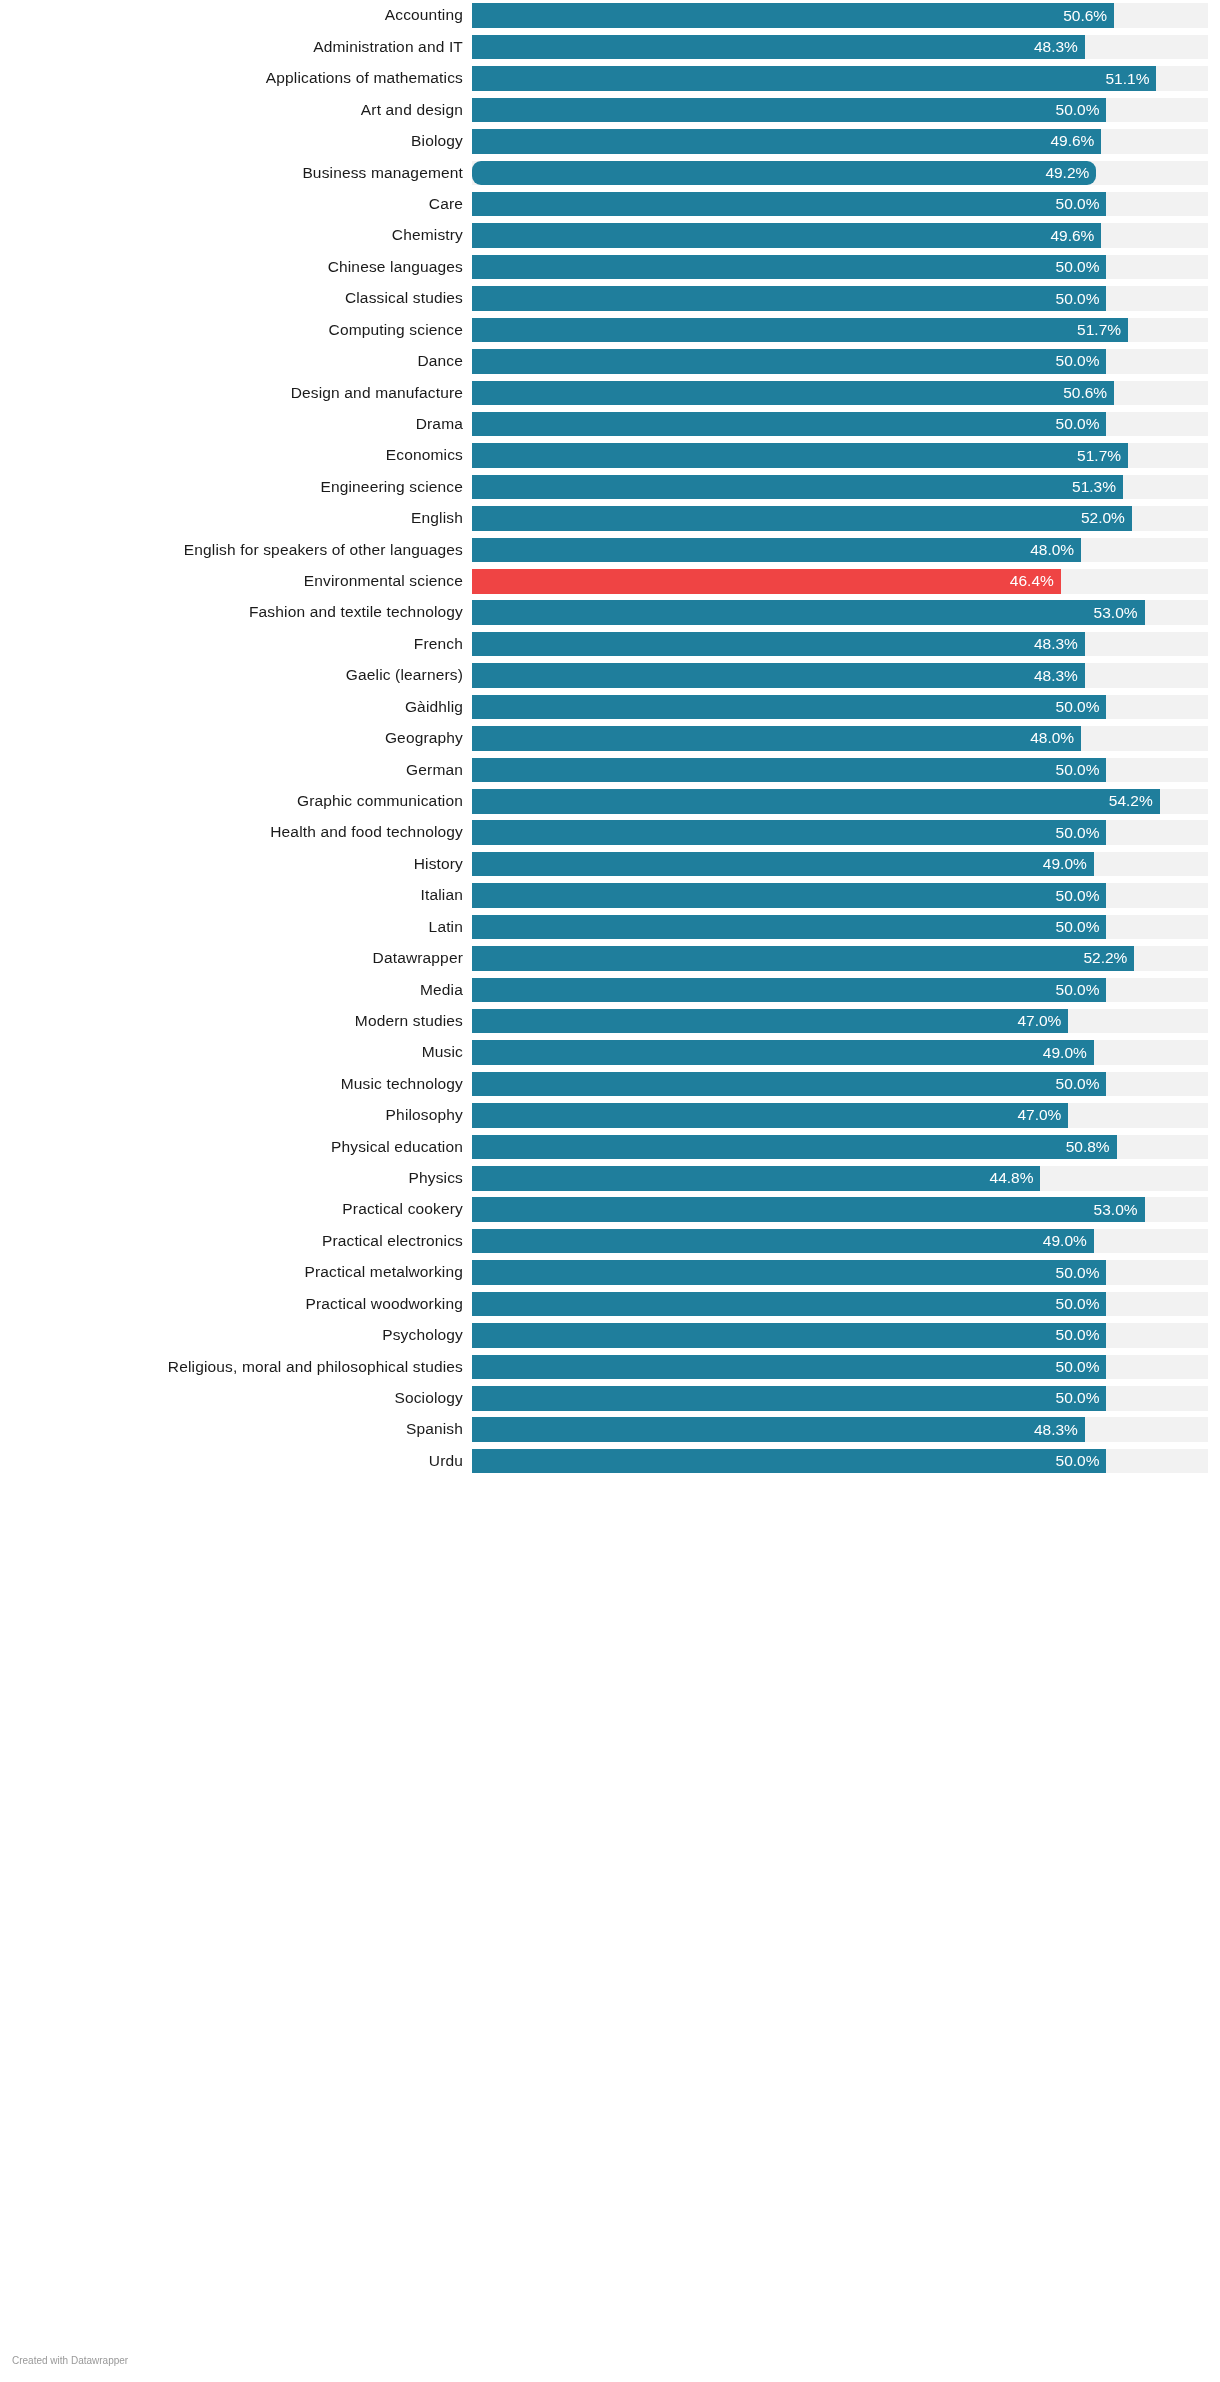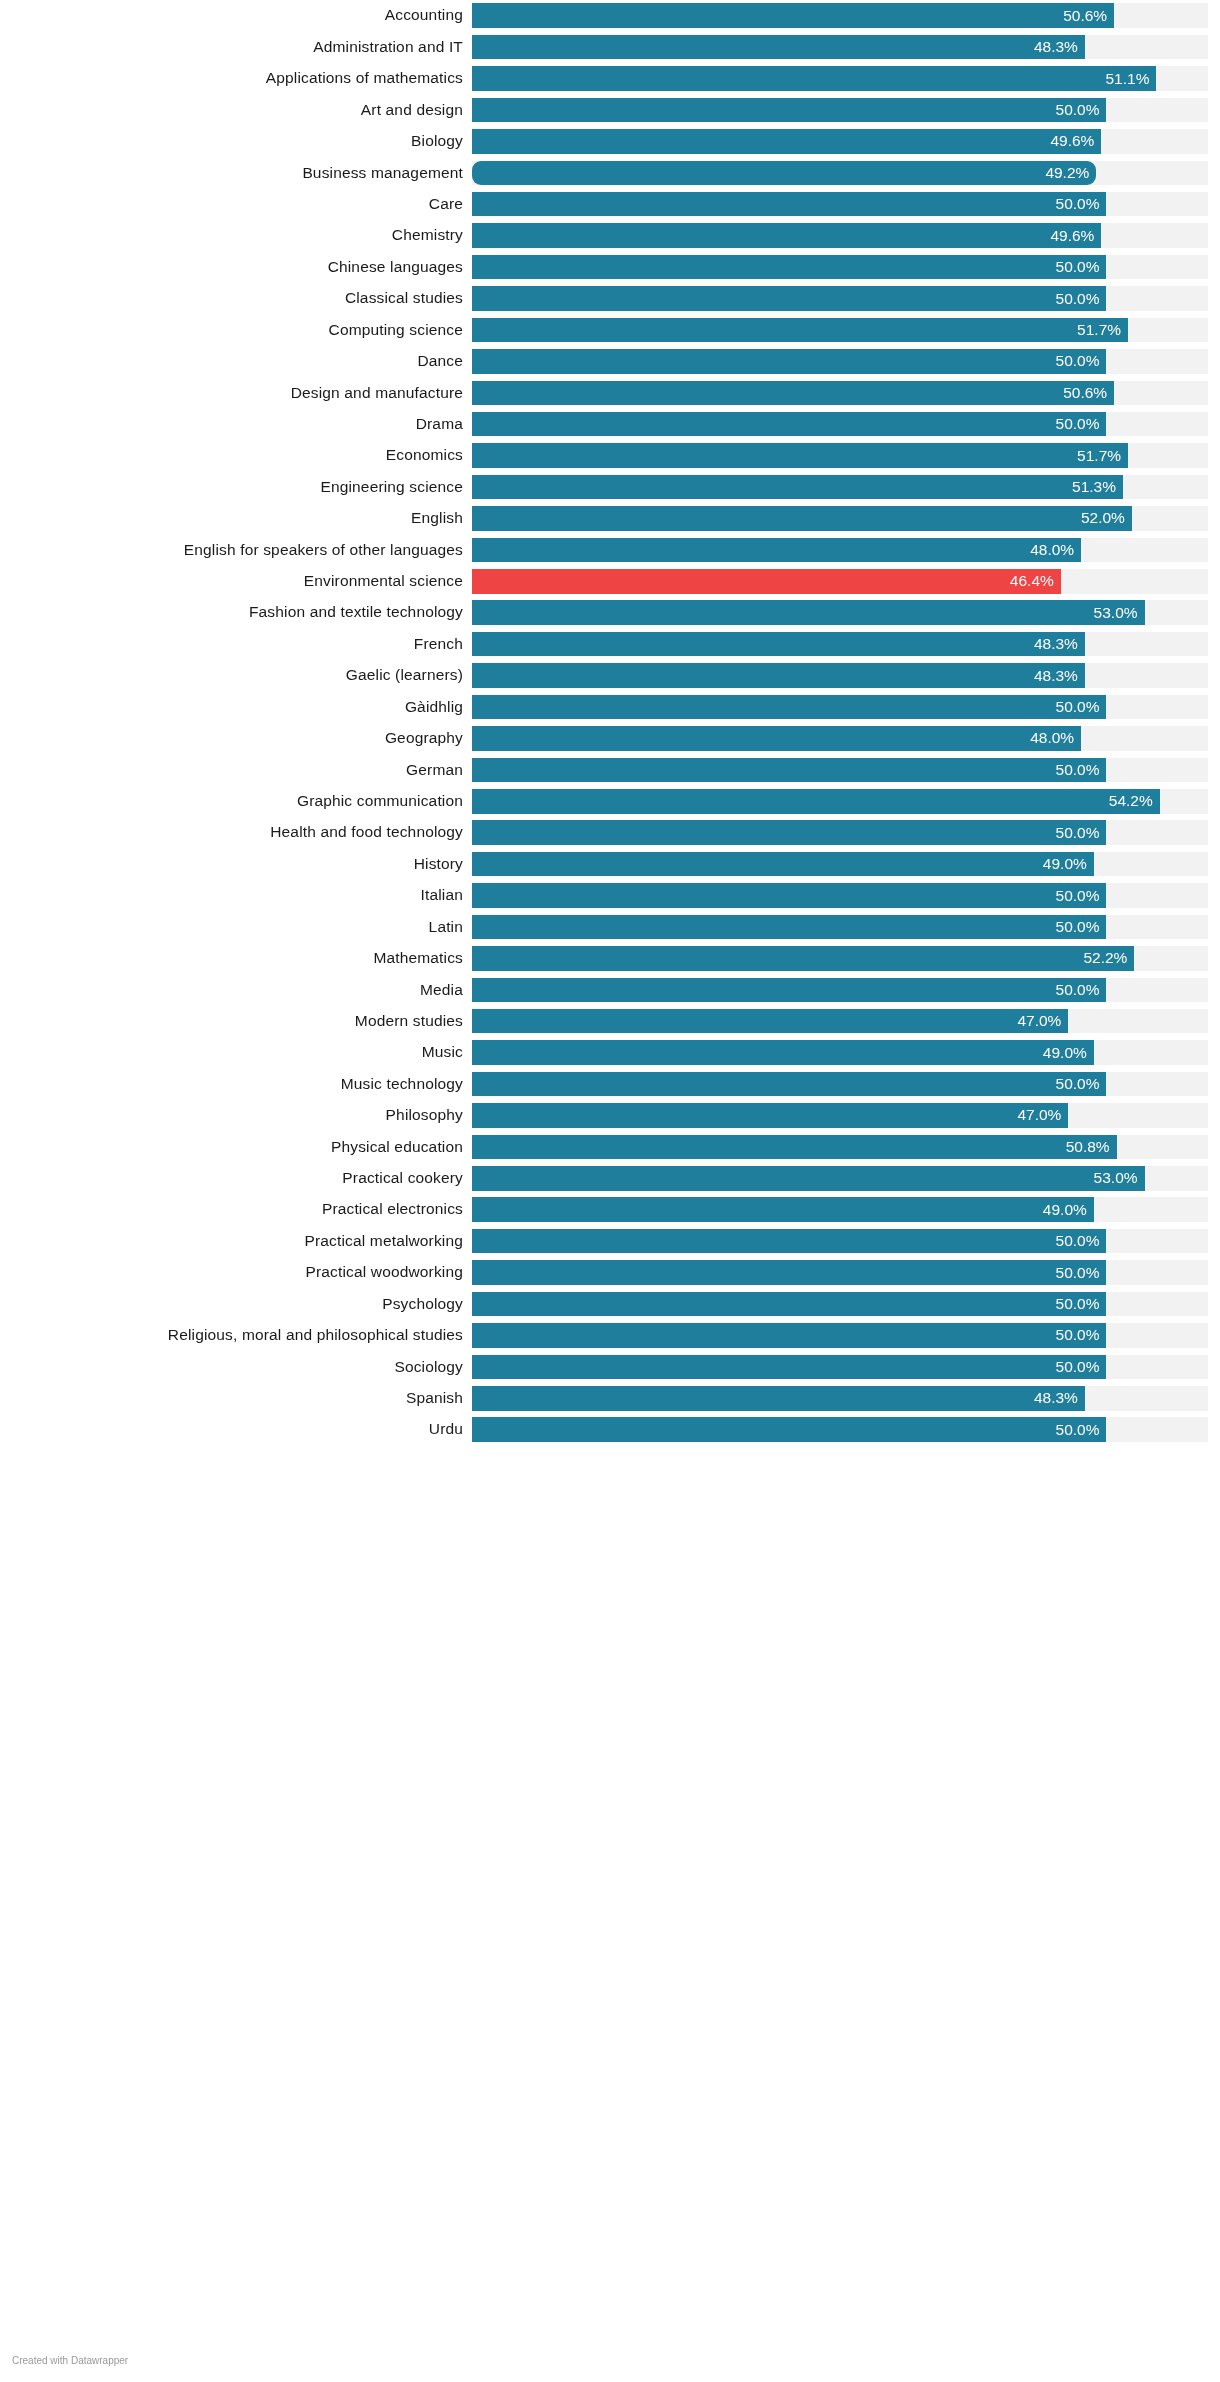--- a/index.html
+++ b/index.html
@@ -332,21 +332,21 @@
       </div>
       <div class="bar-row">
         <div class="cat-label">Latin</div>
         <div class="track" style="background: rgb(242, 242, 242);">
           <div class="bar-fill" style="width: 86.2069%; background: rgb(31, 126, 156);">
             <div class="bar-value" style="color: rgb(255, 255, 255);">50.0%</div>
           </div>
         </div>
       </div>
       <div class="bar-row">
-        <div class="cat-label">Mathematics</div>
+        <div class="cat-label">Datawrapper</div>
         <div class="track" style="background: rgb(242, 242, 242);">
           <div class="bar-fill" style="width: 90%; background: rgb(31, 126, 156);">
             <div class="bar-value" style="color: rgb(255, 255, 255);">52.2%</div>
           </div>
         </div>
       </div>
       <div class="bar-row">
         <div class="cat-label">Media</div>
         <div class="track" style="background: rgb(242, 242, 242);">
           <div class="bar-fill" style="width: 86.2069%; background: rgb(31, 126, 156);">
@@ -388,20 +388,28 @@
       </div>
       <div class="bar-row">
         <div class="cat-label">Physical education</div>
         <div class="track" style="background: rgb(242, 242, 242);">
           <div class="bar-fill" style="width: 87.5862%; background: rgb(31, 126, 156);">
             <div class="bar-value" style="color: rgb(255, 255, 255);">50.8%</div>
           </div>
         </div>
       </div>
       <div class="bar-row">
+        <div class="cat-label">Physics</div>
+        <div class="track" style="background: rgb(242, 242, 242);">
+          <div class="bar-fill" style="width: 77.2414%; background: rgb(31, 126, 156);">
+            <div class="bar-value" style="color: rgb(255, 255, 255);">44.8%</div>
+          </div>
+        </div>
+      </div>
+      <div class="bar-row">
         <div class="cat-label">Practical cookery</div>
         <div class="track" style="background: rgb(242, 242, 242);">
           <div class="bar-fill" style="width: 91.3793%; background: rgb(31, 126, 156);">
             <div class="bar-value" style="color: rgb(255, 255, 255);">53.0%</div>
           </div>
         </div>
       </div>
       <div class="bar-row">
         <div class="cat-label">Practical electronics</div>
         <div class="track" style="background: rgb(242, 242, 242);">

